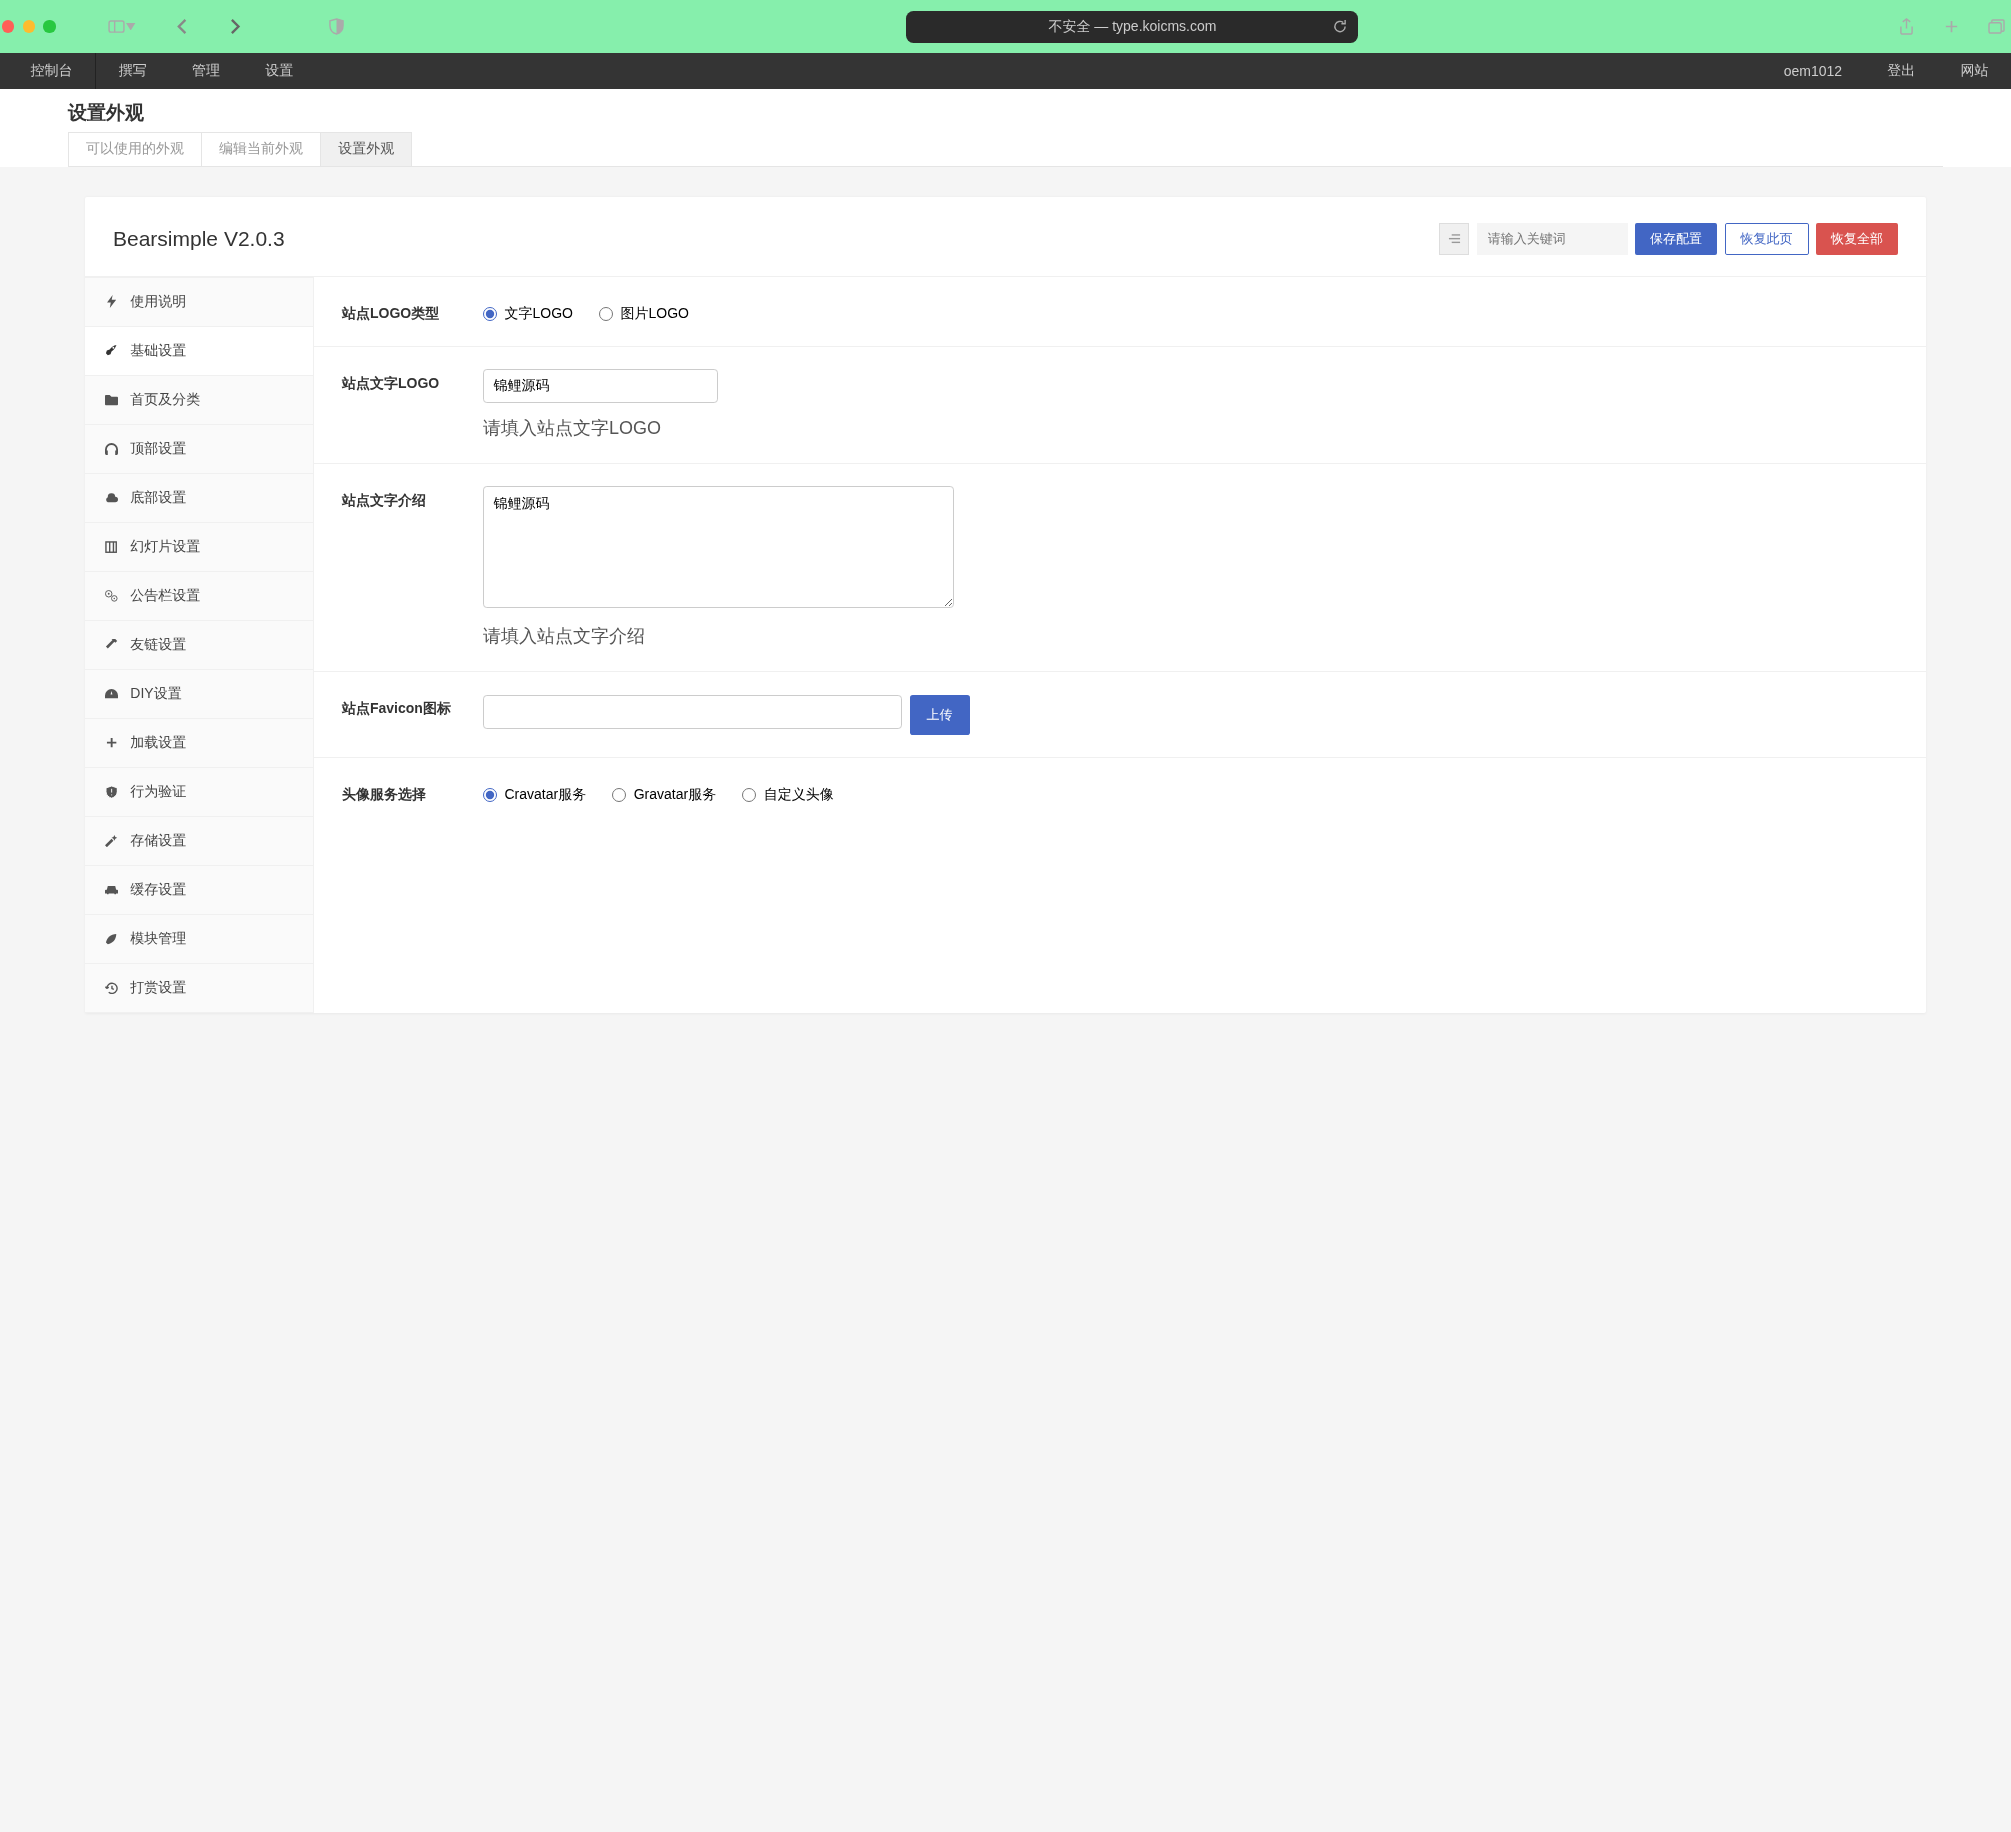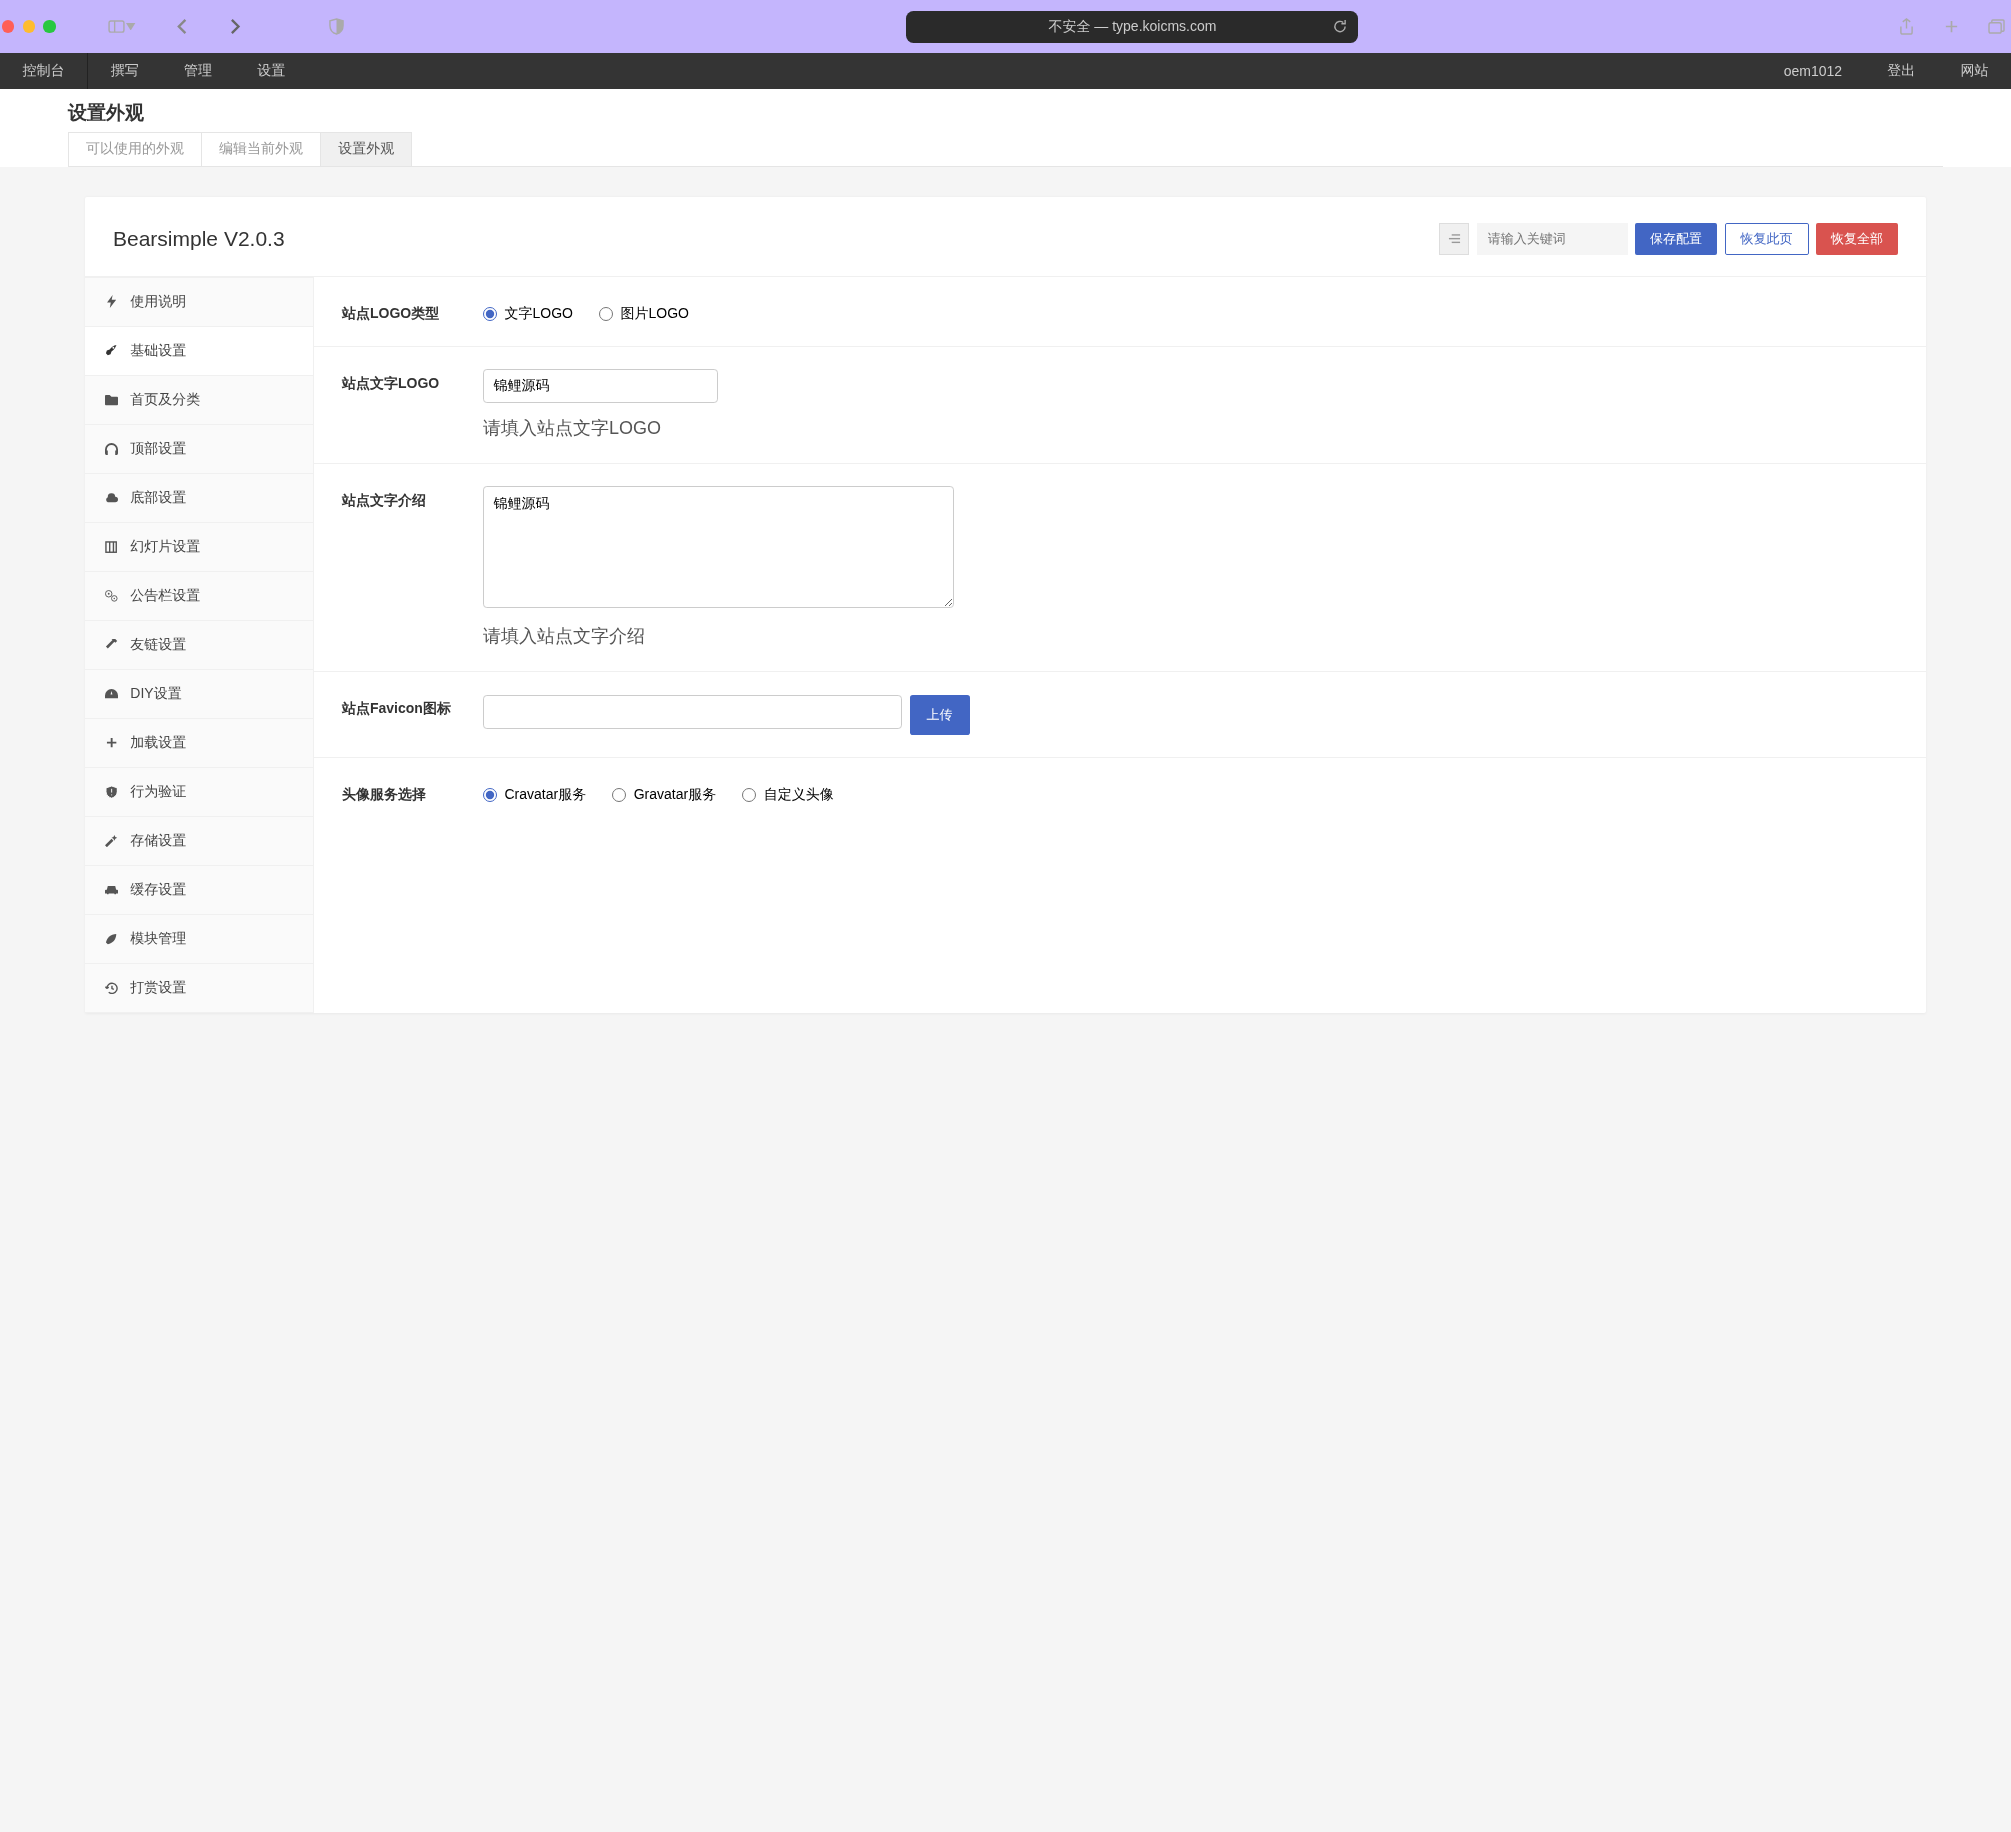--- a/index.html
+++ b/index.html
@@ -1,36 +1,36 @@
 <!DOCTYPE html>
 <html style="font-size:15px"><head>
   <meta charset="utf-8">
   <style>
     * { margin: 0; padding: 0; box-sizing: border-box; }
     body { font-family: -apple-system, BlinkMacSystemFont, "Segoe UI", Helvetica, Arial, sans-serif; background: #fff; }
     
     
-    .browser-chrome { background: #c4b5fd; height: 53px; display: flex; align-items: center; padding: 0 2px; gap: 14px; }
+    .browser-chrome { background: #86efac; height: 53px; display: flex; align-items: center; padding: 0 2px; gap: 14px; }
     .traffic-lights { display: flex; gap: 8.5px; }
     .traffic-light { width: 12.2px; height: 12.2px; border-radius: 50%; }
     .tl-red { background: #ff5f57; }
     .tl-yellow { background: #febc2e; }
     .tl-green { background: #28c840; }
     .chrome-btn { color: #aaa; width: 26px; height: 26px; display: flex; align-items: center; justify-content: center; cursor: pointer; }
     .chrome-btn.disabled { color: #666; }
     .sidebar-toggle { margin-left: 38px; display: flex; align-items: center; gap: 1.9px; }
     .nav-arrows { display: flex; gap: 28px; margin-left: 19px; }
     .url-bar { flex: 1; background: #2a2a2a; border-radius: 7.5px; height: 32px; display: flex; align-items: center; justify-content: center; color: #ccc; font-size: 14px; margin: 0 19px; max-width: 452px; margin-left: auto; margin-right: auto; position: relative; }
     .url-bar-wrap { flex: 1; display: flex; justify-content: center; }
     .shield-icon { margin-right: 28px; color: #aaa; }
     .refresh-icon { position: absolute; right: 11.3px; color: #aaa; }
     .chrome-right { display: flex; gap: 19px; margin-left: auto; }
     
     
-    .top-nav { background: #343434; height: 36px; display: flex; align-items: flex-start; }
+    .top-nav { background: #343434; height: 36px; display: flex; align-items: flex-start; padding-left: 8px; }
     .top-nav-left { display: flex; }
     .top-nav-item { color: #ccc; padding: 0 22.6px; height: 36px; display: flex; align-items: center; font-size: 14px; cursor: pointer; }
     .top-nav-item.first { border-right: 0.9px solid #222; }
     .top-nav-right { margin-left: auto; display: flex; }
     
     
     .page-header { padding: 11.3px 68px 0; }
     .page-title { font-size: 19px; font-weight: 600; color: #333; margin-bottom: 5.6px; }
     .tabs { display: flex; border-bottom: 0.9px solid #e5e5e5; }
     .tab { padding: 7.5px 17px; font-size: 14px; color: #999; border: 0.9px solid #e5e5e5; border-bottom: none; margin-right: -0.9px; background: #fff; cursor: pointer; }

